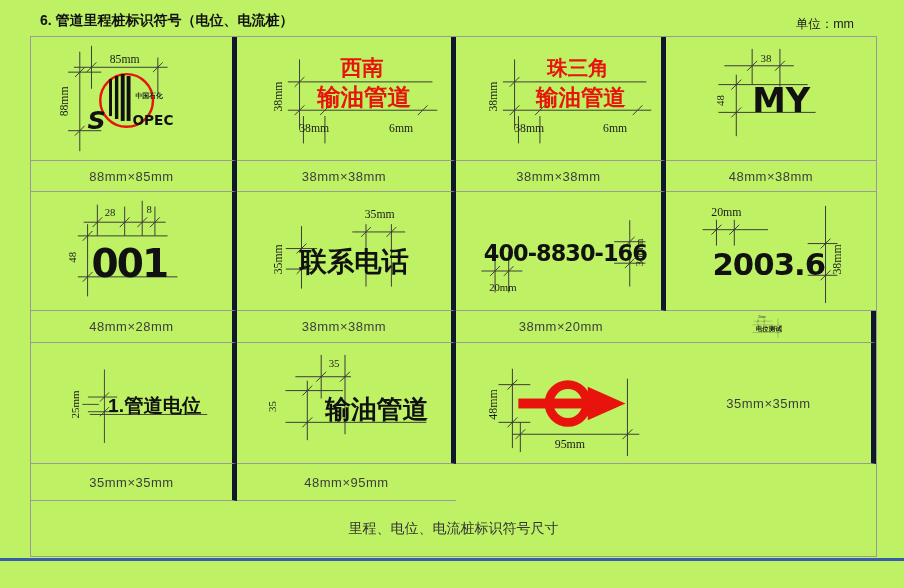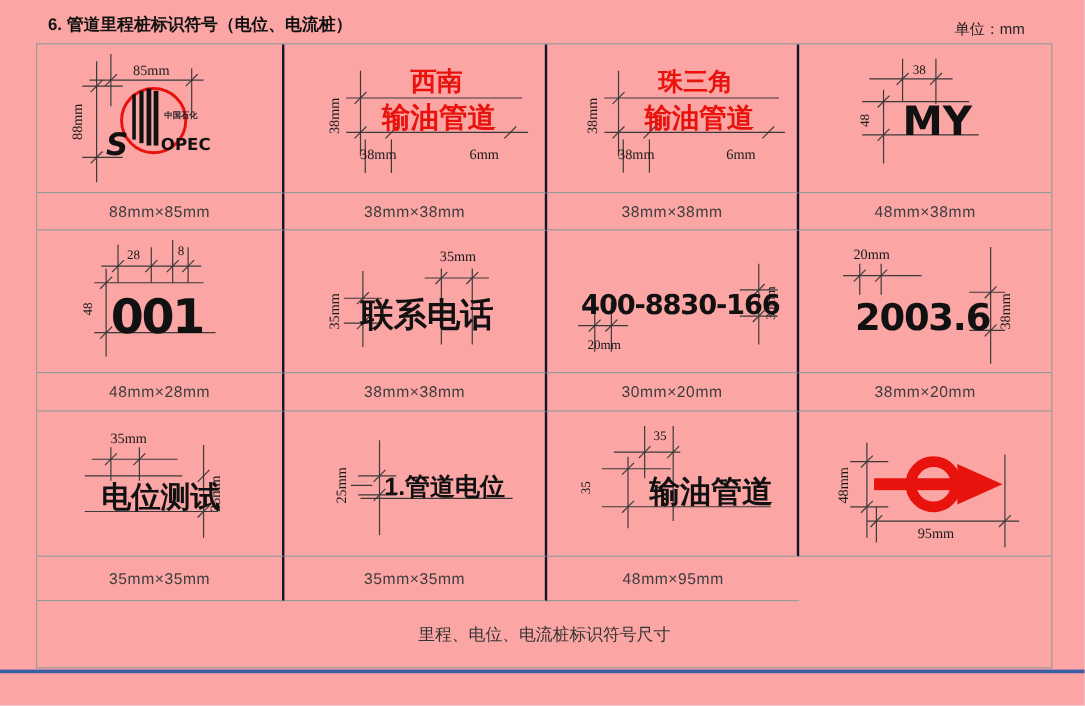--- a/index.html
+++ b/index.html
@@ -1,34 +1,34 @@
 <!DOCTYPE html>
 <html><head>
 <meta charset="utf-8">
 <style>
   html,body { margin:0; padding:0; background:#e9e9e9; }
   .sheet {
-    position:relative; width:904px; height:588px; background:#fca5a5;
+    position:relative; width:904px; height:588px; background:#bef264;
     font-family:"Liberation Sans", sans-serif; overflow:hidden;
   }
   .doc-title {
     position:absolute; left:40px; top:12px; font-size:14px; font-weight:700; color:#111;
   }
   .unit-label {
     position:absolute; right:50px; top:16px; font-size:12.5px; color:#222;
   }
   .spec-table {
     position:absolute; left:30px; top:36px; width:845px;
     display:grid;
     grid-template-columns:206px 219px 210px 210px;
     grid-template-rows:124px 31px 119px 32px 121px 37px 55px;
     border:1px solid #9a9a9a;
     box-sizing:content-box;
   }
-  .cell { border-right:2px solid #0f172a; border-bottom:1px solid #9a9a9a; position:relative; overflow:hidden; }
+  .cell { border-right:5px solid #0f172a; border-bottom:1px solid #9a9a9a; position:relative; overflow:hidden; }
   .cell.last-col { border-right:none; }
   .cell.lbl { display:flex; align-items:center; justify-content:center; font-size:13px; color:#3d3d3d; letter-spacing:0.5px; }
   .cell.caption { grid-column:1 / -1; border-right:none; border-bottom:none;
     display:flex; align-items:center; justify-content:center; font-size:14px; color:#333; }
   .cell svg { display:block; width:100%; height:100%; }
 
   
   .ln line, .ln polyline { stroke:#3a3a3a; stroke-width:1; fill:none; }
   .tick { stroke:#222; stroke-width:1.2; }
   .dimtxt { font-family:"Liberation Serif", serif; font-size:12px; fill:#1a1a1a; }
@@ -225,21 +225,20 @@
           <line class="tick" x1="155" y1="89" x2="165" y2="79"></line>
         </g>
         <text class="dimtxt" x="60" y="24" text-anchor="middle">20mm</text>
         <text class="dimtxt" transform="translate(176,68) rotate(-90)" text-anchor="middle">38mm</text>
         <text class="num" x="46" y="84" font-size="31" letter-spacing="-1" fill="#111">2003.6</text>
       </svg>
     </div>
 
     <div class="cell lbl">48mm×28mm</div>
     <div class="cell lbl">38mm×38mm</div>
-    <div class="cell lbl">30mm×20mm</div>
     <div class="cell lbl last-col">38mm×20mm</div>
 
     <div class="cell">
       <svg viewBox="0 0 206 121">
         <g class="ln">
           <line x1="62" y1="30" x2="62" y2="58"></line>
           <line x1="86" y1="30" x2="86" y2="58"></line>
           <line x1="46" y1="40" x2="118" y2="40"></line>
           <line class="tick" x1="57" y1="45" x2="67" y2="35"></line>
           <line class="tick" x1="81" y1="45" x2="91" y2="35"></line>

